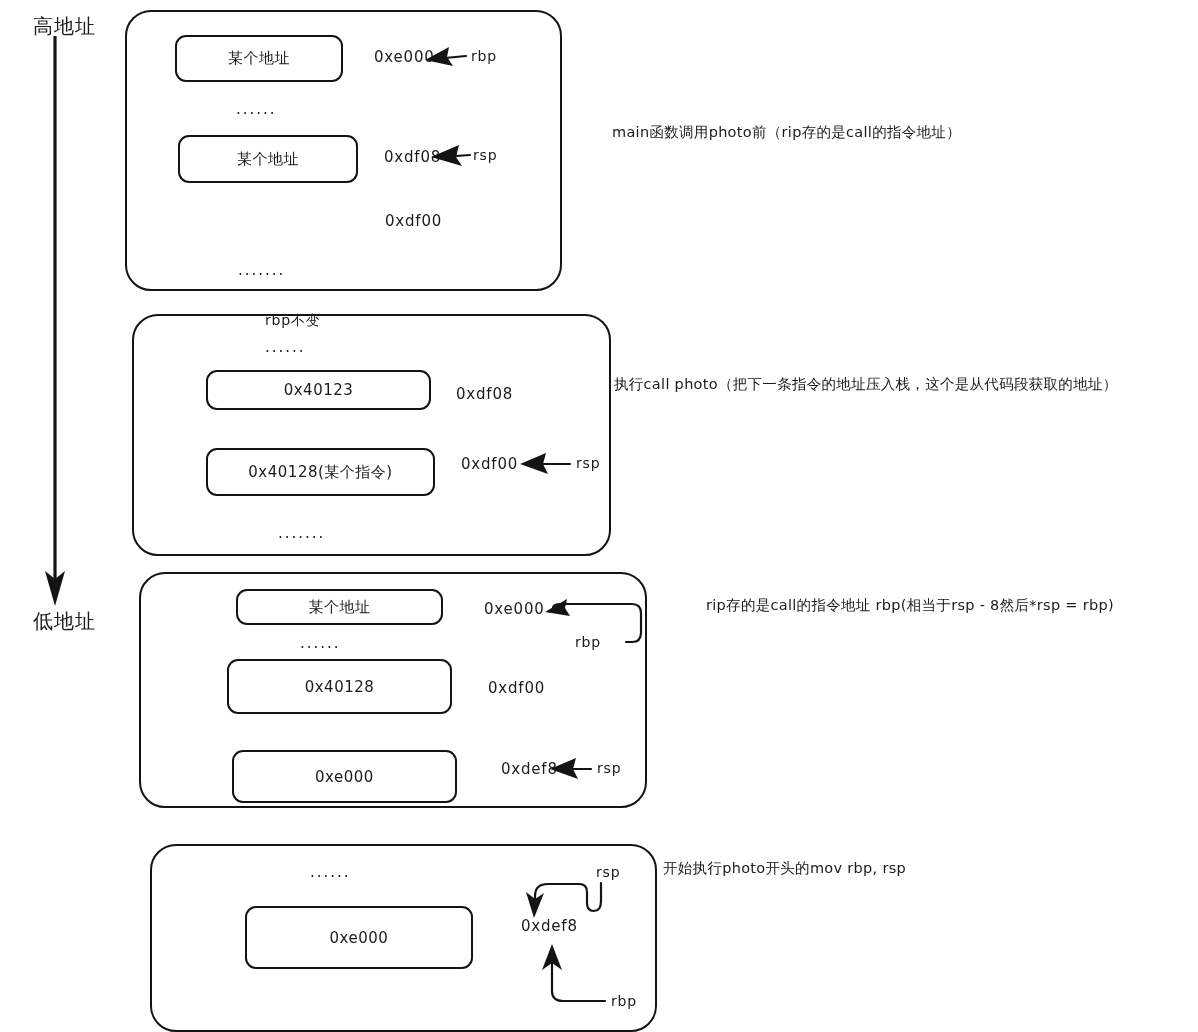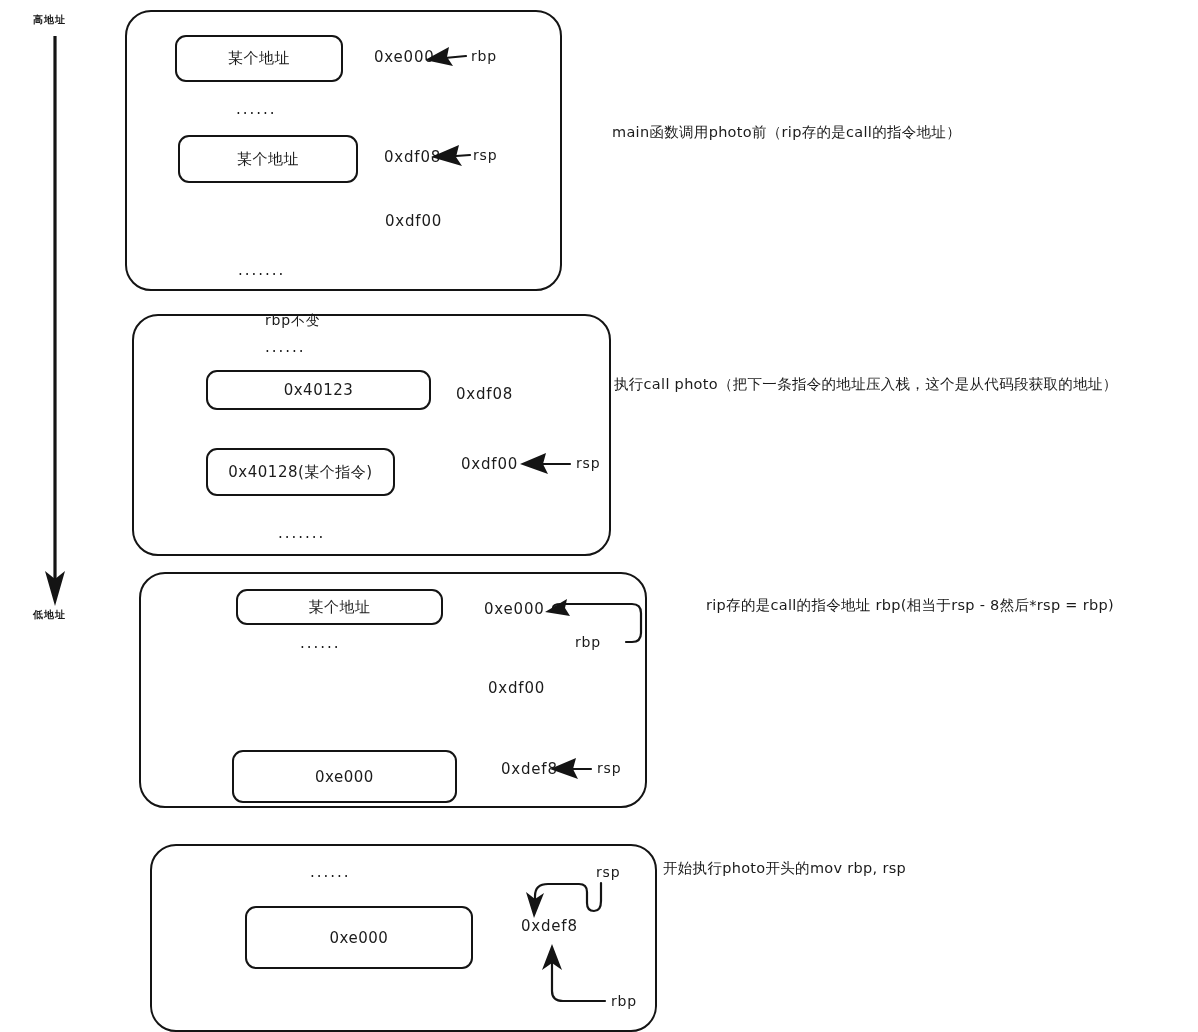--- a/index.html
+++ b/index.html
@@ -15,25 +15,24 @@
     color: #1b1b1b;
     overflow: hidden;
   }
   .stage {
     position: absolute;
     inset: 0;
   }
   
   .axis-label {
     position: absolute;
-    font-size: 10px;
+    font-size: 20px;
     letter-spacing: 1px;
     white-space: nowrap;
     color: #1b1b1b;
-    font-weight: bold;
   }
   #axis-high { left: 33px; top: 13px; }
   #axis-low  { left: 33px; top: 608px; }
   .axis-svg {
     position: absolute;
     left: 30px;
     top: 36px;
     width: 60px;
     height: 570px;
   }
@@ -146,36 +145,37 @@
   <div class="note" style="left:612px; top:123px;">main函数调用photo前（rip存的是call的指令地址）</div>
 
   <div class="frame" id="frame-2"></div>
 
   <div class="reg" style="left:265px; top:312px;">rbp不变</div>
   <div class="dots" style="left:265px; top:338px;">......</div>
 
   <div class="slot" style="left:206px; top:370px; width:225px; height:40px;">0x40123</div>
   <div class="addr" style="left:456px; top:385px;">0xdf08</div>
 
-  <div class="slot" style="left:206px; top:448px; width:189px; height:48px;">0x40128(某个指令)</div>
+  <div class="slot" style="left:206px; top:448px; width:229px; height:48px;">0x40128(某个指令)</div>
   <div class="addr" style="left:461px; top:455px;">0xdf00</div>
   <div class="reg" style="left:576px; top:455px;">rsp</div>
 
   <div class="dots" style="left:278px; top:524px;">.......</div>
 
   <div class="note" style="left:614px; top:375px;">执行call photo（把下一条指令的地址压入栈，这个是从代码段获取的地址）</div>
 
   <div class="frame" id="frame-3"></div>
 
   <div class="slot" style="left:236px; top:589px; width:207px; height:36px;">某个地址</div>
   <div class="addr" style="left:484px; top:600px;">0xe000</div>
   <div class="reg" style="left:575px; top:634px;">rbp</div>
 
   <div class="dots" style="left:300px; top:634px;">......</div>
 
+  <div class="slot" style="left:227px; top:659px; width:225px; height:55px;">0x40128</div>
   <div class="addr" style="left:488px; top:679px;">0xdf00</div>
 
   <div class="slot" style="left:232px; top:750px; width:225px; height:53px;">0xe000</div>
   <div class="addr" style="left:501px; top:760px;">0xdef8</div>
   <div class="reg" style="left:597px; top:760px;">rsp</div>
 
   <div class="note" style="left:706px; top:596px;">rip存的是call的指令地址    rbp(相当于rsp - 8然后*rsp = rbp)</div>
 
   <div class="frame" id="frame-4"></div>
 

